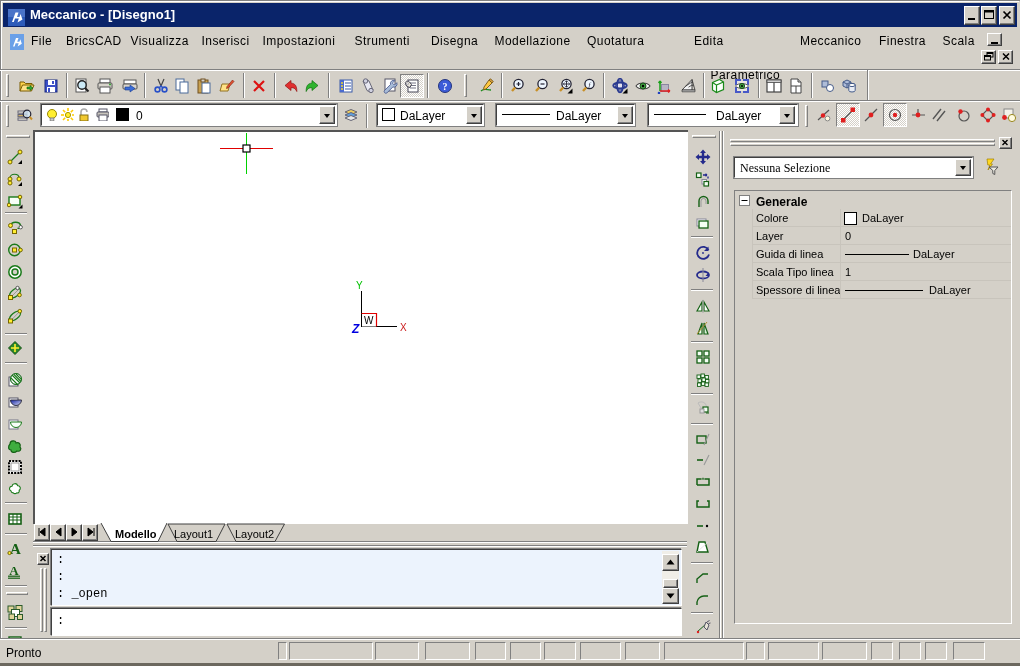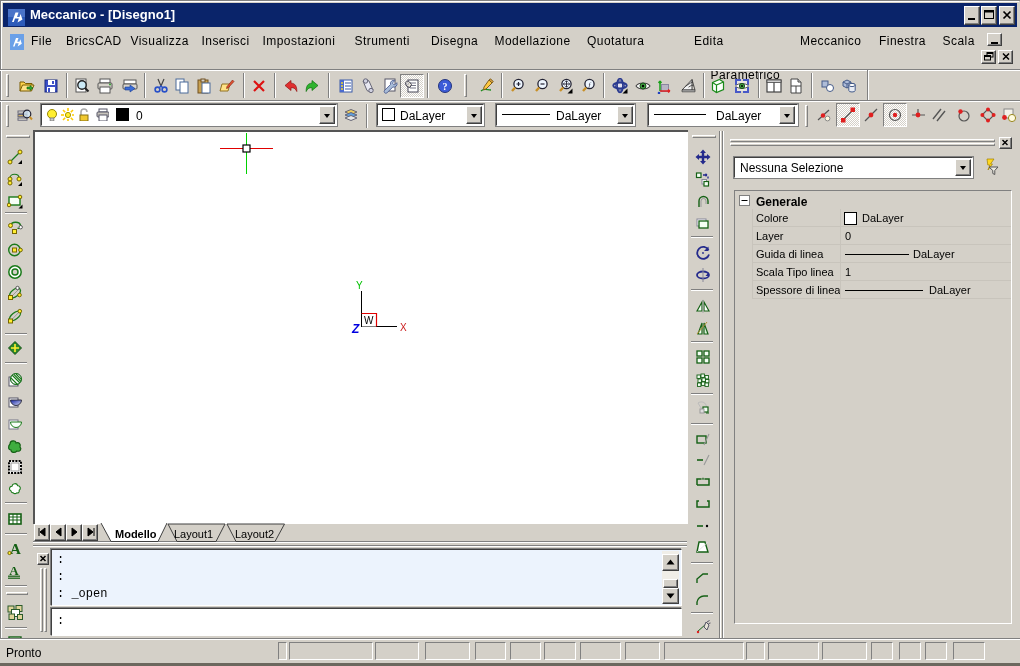--- a/index.html
+++ b/index.html
@@ -673,21 +673,21 @@
 <div class="abs" style="left:57px;top:614px;font-family:'Liberation Mono',monospace;font-size:12px;">:</div>
 <div class="abs" style="left:722px;top:130px;width:298px;height:508px;background:#d4d0c8;"></div>
 <div class="griph" style="left:730px;top:139px;width:265px;"></div>
 <div class="griph" style="left:730px;top:143px;width:265px;"></div>
 <div class="wbtn" style="left:999px;top:137px;width:13px;height:12px;">
     <svg class="abs" style="" width="11" height="10" viewBox="0 0 11 10">
       <path d="M2.5 2 L7.5 7 M7.5 2 L2.5 7" stroke="#000" stroke-width="1.4"></path>
     </svg>
   </div>
 <div class="combo" style="left:734px;top:157px;width:239px;height:21px;"></div>
-<div class="abs" style="left:740px;top:161px;font-size:12px;">Nessuna Selezione</div>
+<div class="abs" style="left:740px;top:161px;font-size:12px;font-family:Liberation Serif, serif;">Nessuna Selezione</div>
 <div class="cbtn" style="left:955px;top:159px;width:16px;height:17px;">
     <div class="arr" style="left:4px;top:6px;"></div>
   </div>
 <svg class="abs" style="left:983px;top:158px;" width="16" height="18" viewBox="0 0 16 18">
     <path d="M4 1 L11 1 L7.5 6 L9.5 6 L5 12 L6.8 7 L4.8 7 Z" fill="#ffd820" stroke="#a08000" stroke-width="0.7"></path>
     <path d="M6 9 L15 9 L11.8 12.5 L11.8 16.5 L9.8 15.5 L9.8 12.5 Z" fill="#eceae2" stroke="#555"></path>
   </svg>
 <div class="abs" style="left:734px;top:190px;width:278px;height:434px;background:#d4d0c8;border-top:1px solid #808080;border-left:1px solid #808080;border-right:1px solid #fff;border-bottom:1px solid #fff;"></div>
 <div class="abs" style="left:739px;top:195px;width:11px;height:11px;background:#fff;border:1px solid #808080;">
     <svg class="abs" style="" width="9" height="9" viewBox="0 0 9 9">

